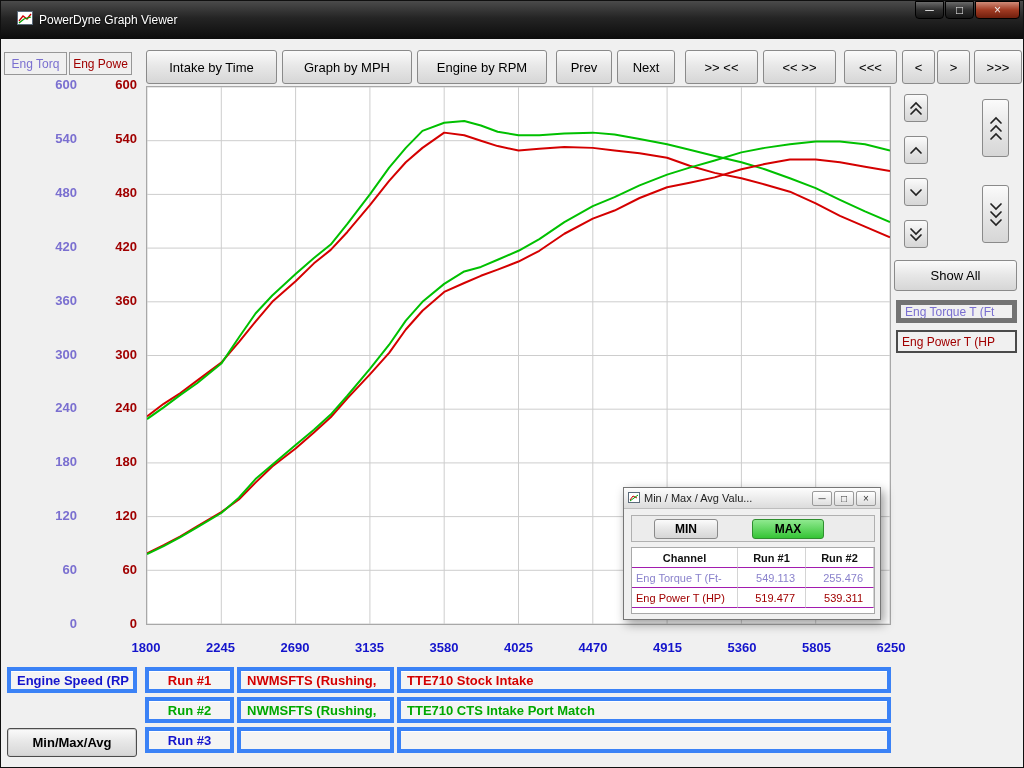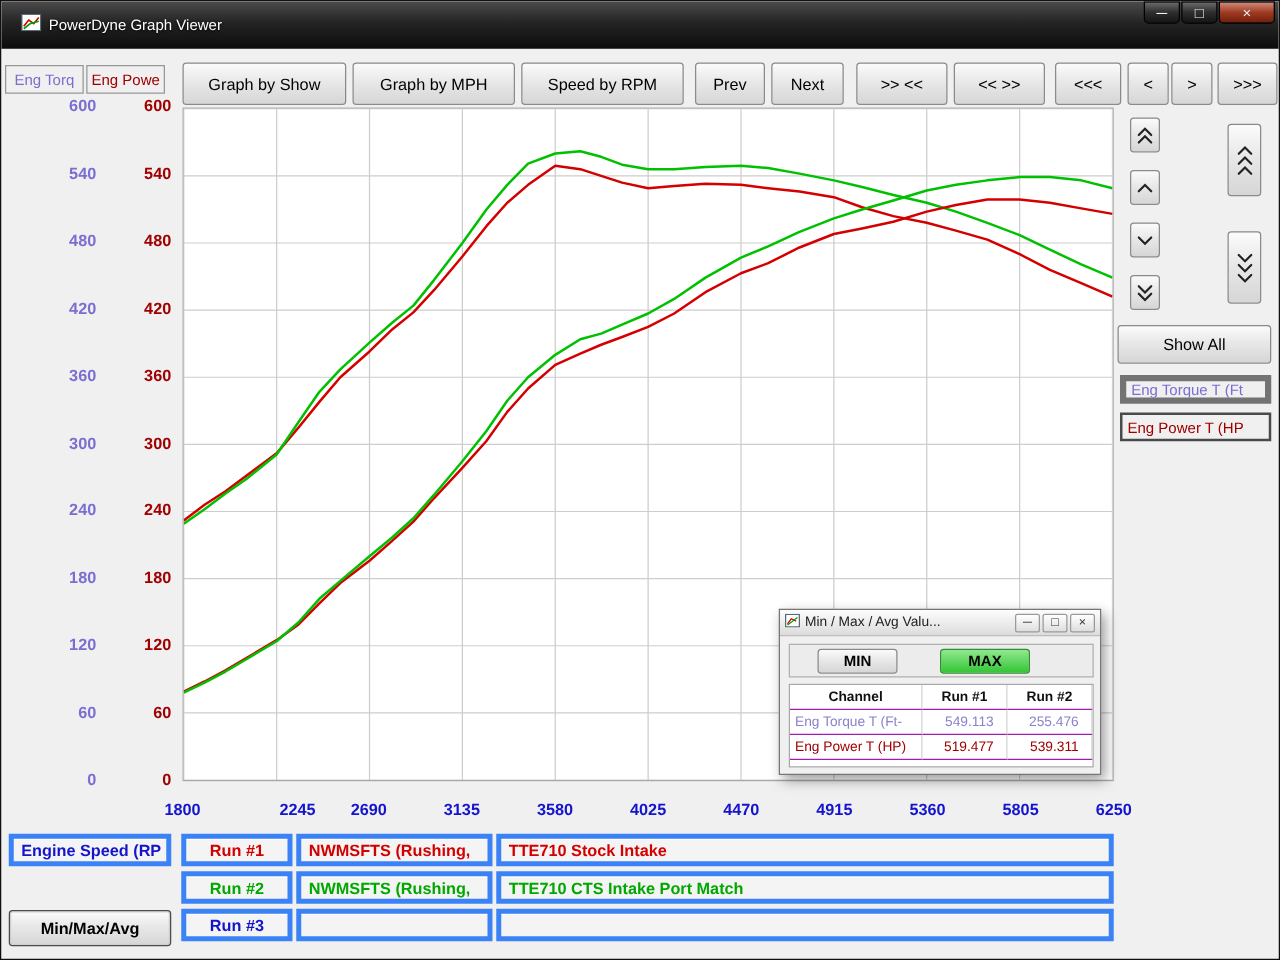--- a/index.html
+++ b/index.html
@@ -103,23 +103,23 @@
       <span class="winbtn">─</span>
       <span class="winbtn">□</span>
       <span class="winbtn close">×</span>
     </span>
   </div>
 
 
   <div class="chan-tab" style="left:3px;color:#7A6FD0">Eng Torq</div>
   <div class="chan-tab" style="left:68px;color:#A00000">Eng Powe</div>
 
-  <button class="btn tbtn" style="left:145px;width:131px">Graph by Show</button>
+  <button class="btn tbtn" style="left:145px;width:131px">Intake by Time</button>
   <button class="btn tbtn" style="left:281px;width:130px">Graph by MPH</button>
-  <button class="btn tbtn" style="left:416px;width:130px">Speed by RPM</button>
+  <button class="btn tbtn" style="left:416px;width:130px">Engine by RPM</button>
   <button class="btn tbtn" style="left:555px;width:56px">Prev</button>
   <button class="btn tbtn" style="left:616px;width:58px">Next</button>
   <button class="btn tbtn" style="left:684px;width:73px">&gt;&gt; &lt;&lt;</button>
   <button class="btn tbtn" style="left:762px;width:73px">&lt;&lt; &gt;&gt;</button>
   <button class="btn tbtn" style="left:843px;width:53px">&lt;&lt;&lt;</button>
   <button class="btn tbtn" style="left:901px;width:33px">&lt;</button>
   <button class="btn tbtn" style="left:936px;width:33px">&gt;</button>
   <button class="btn tbtn" style="left:973px;width:48px">&gt;&gt;&gt;</button>
 
   <div class="chart">
@@ -262,21 +262,21 @@
     <div class="ytick ytick-pow" style="top: 399.4px;">240</div>
     <div class="ytick ytick-torq" style="top: 453.3px;">180</div>
     <div class="ytick ytick-pow" style="top: 453.3px;">180</div>
     <div class="ytick ytick-torq" style="top: 507.2px;">120</div>
     <div class="ytick ytick-pow" style="top: 507.2px;">120</div>
     <div class="ytick ytick-torq" style="top: 561.1px;">60</div>
     <div class="ytick ytick-pow" style="top: 561.1px;">60</div>
     <div class="ytick ytick-torq" style="top: 615px;">0</div>
     <div class="ytick ytick-pow" style="top: 615px;">0</div>
     <div class="xtick" style="left: 113px;">1800</div>
-    <div class="xtick" style="left: 187.5px; text-align: right;">2245</div>
+    <div class="xtick" style="left: 187.5px;">2245</div>
     <div class="xtick" style="left: 262px;">2690</div>
     <div class="xtick" style="left: 336.5px;">3135</div>
     <div class="xtick" style="left: 411px;">3580</div>
     <div class="xtick" style="left: 485.5px;">4025</div>
     <div class="xtick" style="left: 560px;">4470</div>
     <div class="xtick" style="left: 634.5px;">4915</div>
     <div class="xtick" style="left: 709px;">5360</div>
     <div class="xtick" style="left: 783.5px;">5805</div>
     <div class="xtick" style="left: 858px;">6250</div>
   </div>

